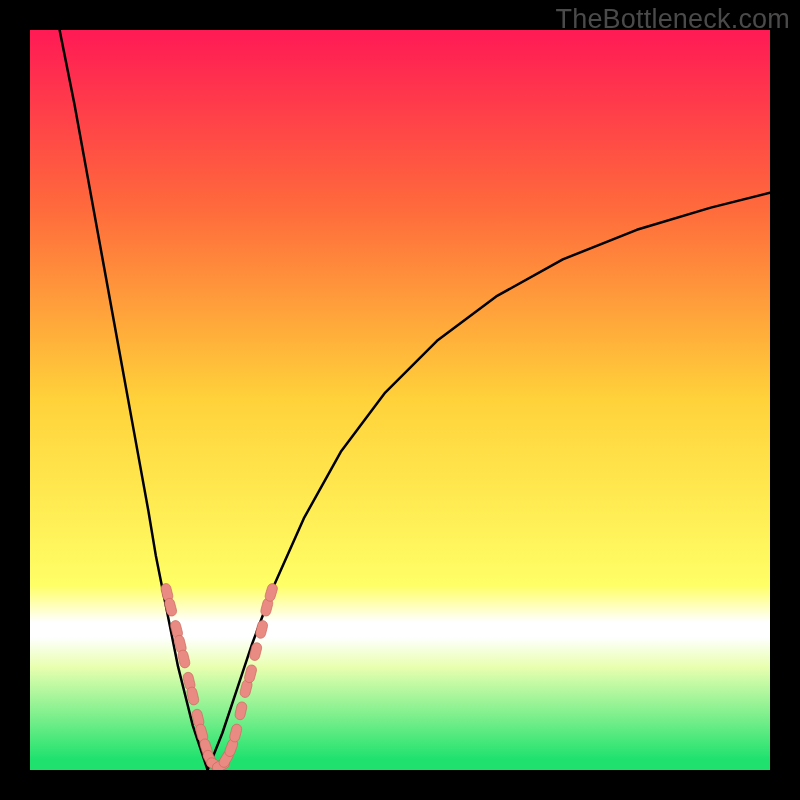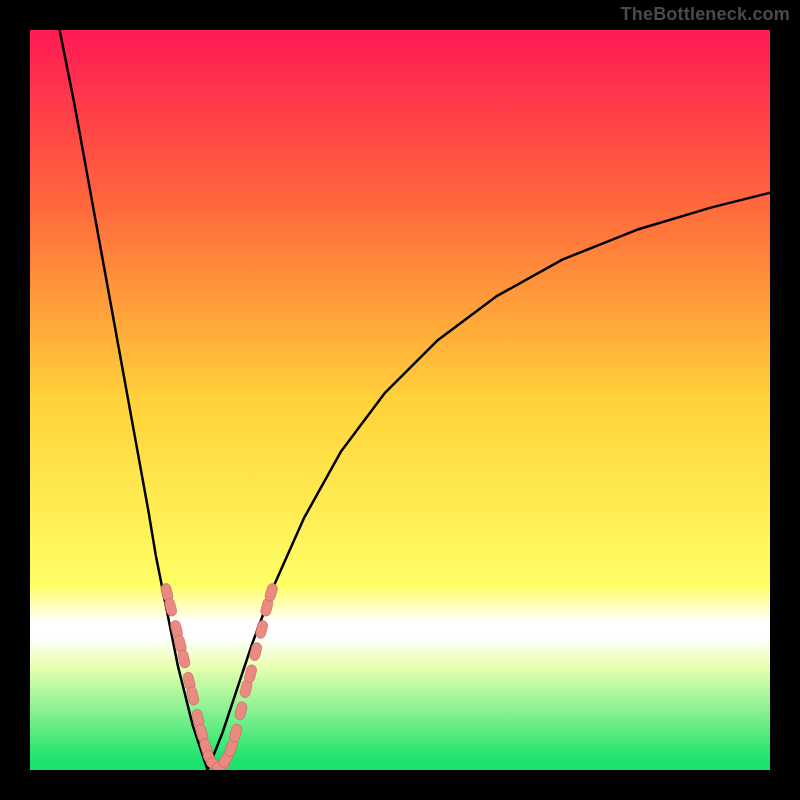--- a/index.html
+++ b/index.html
@@ -1,18 +1,18 @@
 <!DOCTYPE html>
 <html><head>
 <meta charset="utf-8">
 <style>
   html,body{margin:0;padding:0;width:800px;height:800px;overflow:hidden;background:#000;font-family:Arial,Helvetica,sans-serif}
   .frame{position:absolute;inset:0;background:#000}
   .plot-area{position:absolute;left:30px;top:30px;width:740px;height:740px;overflow:hidden}
-  .watermark{position:absolute;top:4px;right:10px;color:#4a4a4a;font-size:18px;font-weight:700;letter-spacing:.2px;z-index:20}
+  .watermark{position:absolute;top:4px;right:10px;color:#4a4a4a;font-size:27px;font-weight:400;letter-spacing:.2px;z-index:20}
   svg{display:block}
 </style>
 </head>
 <body>
 
 <div class="frame">
   <div class="watermark">TheBottleneck.com</div>
   <div class="plot-area">
     <svg id="chart-svg" width="740" height="740" viewBox="0 0 740 740" preserveAspectRatio="none">
         <defs>

